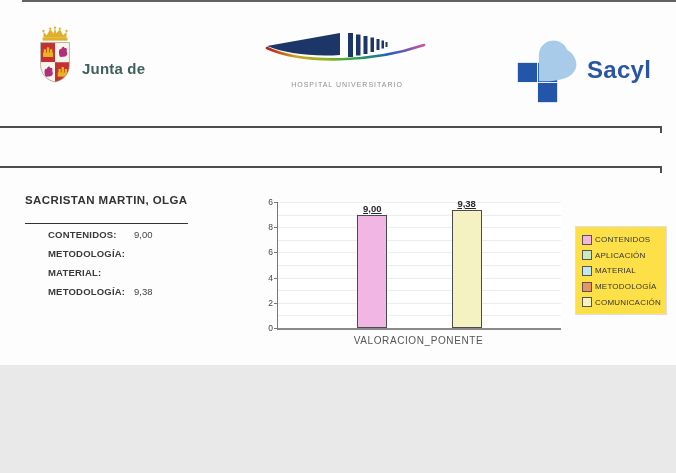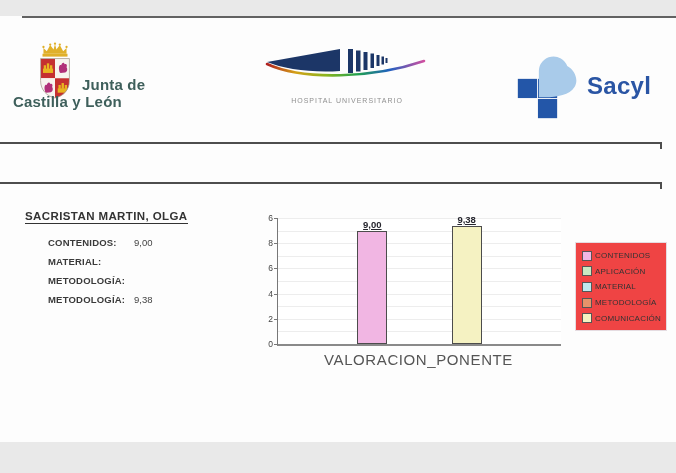--- a/index.html
+++ b/index.html
@@ -1,16 +1,16 @@
 <!DOCTYPE html>
 <html style="--sacyl-blue: #2a55a4; --junta-green: #3e5f5b; --hosp-gray: #7b7b7b; --heading-color: #21212b; --rule-color: #4e4e4e;"><head>
 <meta charset="utf-8">
 <style>
   html,body{margin:0;padding:0;background:#e9e9e9;}
-  .page{position:relative;width:676px;height:426px;margin:16px auto;background:#fdfdfd;
+  .page{position:relative;width:676px;height:365px;margin:0 auto;background:#fdfdfd;
         font-family:"Liberation Sans",sans-serif;overflow:hidden;}
   .abs{position:absolute;}
 
   
   .scan-line{top:0;left:22px;width:654px;height:2px;background:#3b3b3b;opacity:.8;}
 
   
   .junta-text1{left:82px;top:60px;font-size:15px;font-weight:bold;color:var(--junta-green,#3e5f5b);letter-spacing:.2px;}
   .junta-text2{left:13px;top:77px;font-size:15px;font-weight:bold;color:var(--junta-green,#3e5f5b);letter-spacing:.2px;}
   .hosp-small{left:262px;top:81px;width:170px;text-align:center;font-size:7px;letter-spacing:1px;color:#8f8f8f;}
@@ -20,42 +20,42 @@
   
   .rule{left:0;width:662px;height:2px;background:var(--rule-color,#4e4e4e);}
   .rule::after{content:'';position:absolute;right:0;top:0;width:2px;height:7px;background:var(--rule-color,#4e4e4e);}
   .rule-top{top:126px;}
   .rule-bottom{top:166px;}
   .section-title{left:8px;top:133px;font-family:"Liberation Serif",serif;font-weight:bold;
                  font-size:13.5px;color:var(--heading-color,#21212b);letter-spacing:.2px;}
 
   
   .trainer-name{left:25px;top:194px;font-size:11.5px;font-weight:bold;color:#333;
-                border-bottom:1.5px solid #333;padding-bottom:1px;letter-spacing:.4px;}
+                border-bottom:1.5px solid #333;padding-bottom:17px;letter-spacing:.4px;}
   .fields{left:48px;top:221px;width:200px;}
-  .field-row{height:19px;display:flex;align-items:flex-start;}
+  .field-row{height:19px;display:flex;align-items:flex-end;}
   .field-label{width:84px;font-size:9.5px;font-weight:bold;color:#3a3a3a;letter-spacing:.2px;}
   .field-value{font-size:9.5px;color:#444;margin-left:2px;}
 
   
   .chart{left:250px;top:196px;width:420px;height:152px;}
   .plot{position:absolute;left:27px;top:6px;width:283px;height:126px;background:#fff;
         border-left:1.5px solid #777;border-bottom:2px solid #8a8a8a;}
   .gridline{position:absolute;left:0;width:100%;height:1px;background:#ededed;}
   .ytick-label{position:absolute;left:0;width:23px;text-align:right;font-size:8.5px;color:#444;}
   .ytick-mark{position:absolute;left:24px;width:3px;height:1px;background:#777;}
   .bar{position:absolute;bottom:0;border:1px solid #4c4c4c;box-sizing:border-box;}
   .bar-value{position:absolute;width:44px;text-align:center;font-size:9.5px;font-weight:bold;color:#26262e;
              text-decoration:underline;}
   .xlabel{position:absolute;left:27px;top:139px;width:283px;text-align:center;
-          font-size:15px;color:#555;letter-spacing:.6px;}
+          font-size:10px;color:#555;letter-spacing:.6px;}
 
   
   .legend{position:absolute;left:325px;top:30px;width:92px;border:1px solid #e5dce1;
-          background:#ef4444;padding:5px 4px 4px 6px;box-sizing:border-box;}
+          background:#fde047;padding:5px 4px 4px 6px;box-sizing:border-box;}
   .legend-item{display:flex;align-items:center;height:15.6px;}
   .legend-swatch{width:8px;height:8px;border:1px solid #555;margin-right:3px;flex:none;}
   .legend-label{font-size:8px;color:#333;letter-spacing:.2px;white-space:nowrap;}
 </style>
 </head>
 <body>
 
 <div class="page">
 
   <div class="abs scan-line"></div>
@@ -87,21 +87,20 @@
       <g transform="translate(28.8,41.5)" fill="#e8b520">
         <rect x="0" y="6.5" width="10.5" height="4.5"></rect>
           <rect x="0.8" y="3" width="2.4" height="4"></rect>
         <rect x="4" y="1" width="2.5" height="6"></rect>
           <rect x="7.3" y="3" width="2.4" height="4"></rect>
       </g>
     </g>
     <path d="M11,17 H41 V40 C41,50 34,56.5 26,58 C18,56.5 11,50 11,40 Z" fill="none" stroke="#a59a8c" stroke-width="0.8"></path>
   </svg>
   <div class="abs junta-text1">Junta de</div>
-  <div class="abs junta-text2">Castilla y León</div>
 
   <svg class="abs" style="left:264px;top:30px" width="166" height="46" viewBox="0 0 166 46">
     <defs>
       <linearGradient id="rainbow" x1="0" y1="0" x2="1" y2="0">
         <stop offset="0" stop-color="#b02020"></stop>
           <stop offset="0.18" stop-color="#d4a017"></stop>
         <stop offset="0.38" stop-color="#8ab520"></stop>
           <stop offset="0.58" stop-color="#20a050"></stop>
         <stop offset="0.78" stop-color="#2060c0"></stop>
           <stop offset="1" stop-color="#d050a0"></stop>
@@ -130,25 +129,25 @@
   <div class="abs rule rule-top"></div>
   <div class="abs rule rule-bottom"></div>
 
   <div class="abs trainer-name">SACRISTAN MARTIN, OLGA</div>
   <div class="abs fields">
       <div class="field-row">
         <span class="field-label">CONTENIDOS:</span>
         <span class="field-value">9,00</span>
       </div>
       <div class="field-row">
+        <span class="field-label">METODOLOGÍA:</span>
+        <span class="field-value"></span>
+      </div>
+      <div class="field-row">
         <span class="field-label">MATERIAL:</span>
-        <span class="field-value"></span>
-      </div>
-      <div class="field-row">
-        <span class="field-label">METODOLOGÍA:</span>
         <span class="field-value"></span>
       </div>
       <div class="field-row">
         <span class="field-label">METODOLOGÍA:</span>
         <span class="field-value">9,38</span>
       </div>
     </div>
 
   <div class="abs chart">
     <div></div>

